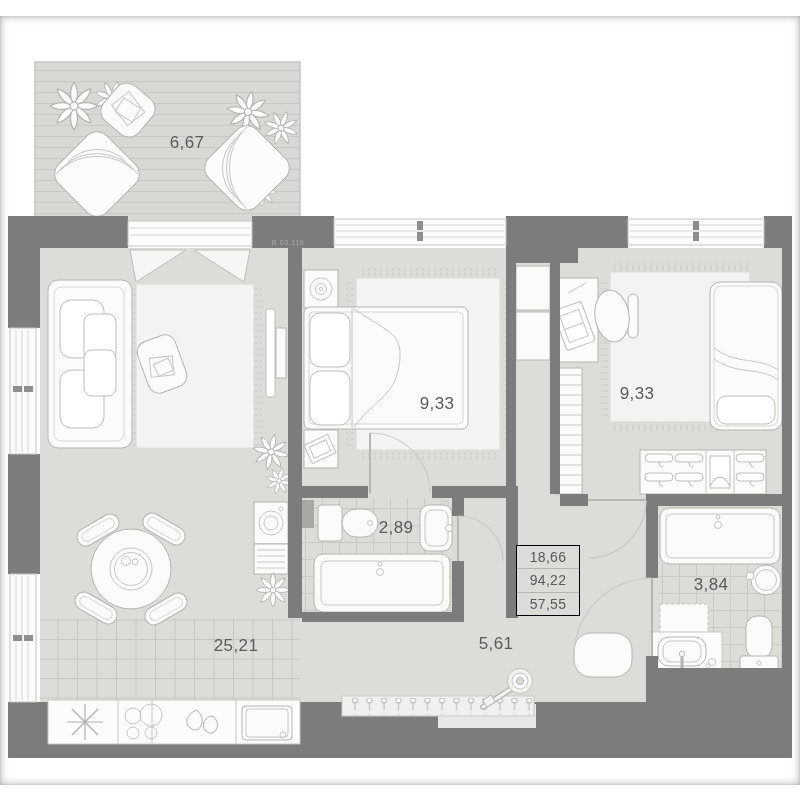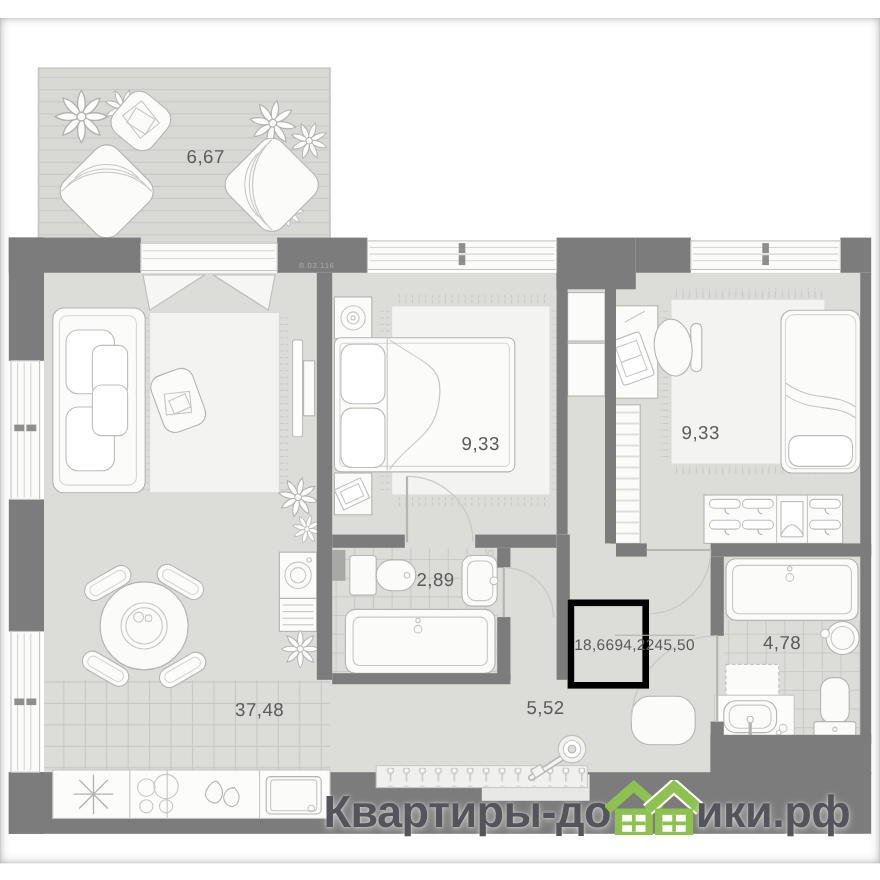--- a/index.html
+++ b/index.html
@@ -19,21 +19,21 @@
   .rug{fill:#f3f3f1;stroke:#dadad7;stroke-width:1;}
   .glass{fill:#fbfbfa;stroke:#c4c4c1;stroke-width:1;}
   .mull{fill:#8e8e8c;}
   
   .lbl{position:absolute;transform:translate(-50%,-50%);font-size:17px;color:#5b5b5b;
        letter-spacing:.4px;white-space:nowrap;}
   .unit{position:absolute;transform:translate(-50%,-50%);font-size:7px;color:#a9a9a6;
         letter-spacing:.6px;white-space:nowrap;}
   
   .statbox{position:absolute;left:516px;top:529px;width:62px;height:69px;
-           border:6px solid #000000;background:#dcdcd9;display:flex;flex-direction:row;align-items:center;}
+           border:1px solid #000000;background:#dcdcd9;display:flex;flex-direction:column;}
   .statbox .row{flex:1;display:flex;align-items:center;justify-content:center;
                 font-size:14px;color:#595959;letter-spacing:.3px;}
   .statbox .row + .row{border-top:1px solid #b4b4b1;}
   
   .wm{position:absolute;left:294px;top:692px;height:56px;display:flex;align-items:flex-end;
       font-weight:bold;font-size:41px;line-height:52px;color:#54555a;letter-spacing:-.5px;
       text-shadow:0 0 2px rgba(255,255,255,.7),0 2px 7px rgba(255,255,255,.55);white-space:nowrap;}
   .wm svg{margin:0 -6px 3px -6px;}
 </style>
 </head>
@@ -434,46 +434,25 @@
     <circle cx="520" cy="665" r="3.5" fill="#dcdcd9" stroke="#b4b4b1"></circle>
   </g>
 </svg>
 
 <div class="unit" style="left:288px;top:226px;">В.03.116</div>
 
 <div class="lbl" style="left:187px;top:127px;">6,67</div>
 <div class="lbl" style="left:437px;top:388px;">9,33</div>
 <div class="lbl" style="left:637px;top:378px;">9,33</div>
 <div class="lbl" style="left:396px;top:512px;text-align:right;">2,89</div>
-<div class="lbl" style="left:711px;top:569px;">4,78</div>
-<div class="lbl" style="left:496px;top:628px;">5,52</div>
-<div class="lbl" style="left:236px;top:630px;">37,48</div>
+<div class="lbl" style="left:711px;top:569px;">3,84</div>
+<div class="lbl" style="left:496px;top:628px;">5,61</div>
+<div class="lbl" style="left:236px;top:630px;">25,21</div>
 
 <div class="statbox">
   <div class="row">18,66</div>
   <div class="row">94,22</div>
-  <div class="row">45,50</div>
+  <div class="row">57,55</div>
 </div>
 
-<div class="wm">
-  <span>Квартиры-до</span>
-  <svg width="89" height="52" viewBox="0 0 92 54">
-    <g>
-      <path d="M2 28 L27 6 L52 28" fill="none" stroke="#8dc251" stroke-width="9"></path>
-      <rect x="9" y="27" width="36" height="25" fill="#8dc251"></rect>
-      <rect x="16" y="33" width="22" height="16" fill="#ffffff"></rect>
-      <line x1="27" y1="33" x2="27" y2="49" stroke="#8dc251" stroke-width="3.5"></line>
-      <line x1="16" y1="41" x2="38" y2="41" stroke="#8dc251" stroke-width="3.5"></line>
-    </g>
-    <g transform="translate(38,0)">
-      <path d="M2 28 L27 6 L52 28" fill="none" stroke="#ffffff" stroke-width="13"></path>
-      <path d="M2 28 L27 6 L52 28" fill="none" stroke="#8dc251" stroke-width="9"></path>
-      <rect x="9" y="27" width="36" height="25" fill="#8dc251"></rect>
-      <rect x="16" y="33" width="22" height="16" fill="#ffffff"></rect>
-      <line x1="27" y1="33" x2="27" y2="49" stroke="#8dc251" stroke-width="3.5"></line>
-      <line x1="16" y1="41" x2="38" y2="41" stroke="#8dc251" stroke-width="3.5"></line>
-    </g>
-  </svg>
-  <span>ики.рф</span>
-</div>
 
 <div class="vignette"></div>
 </div>
 
 </body></html>

